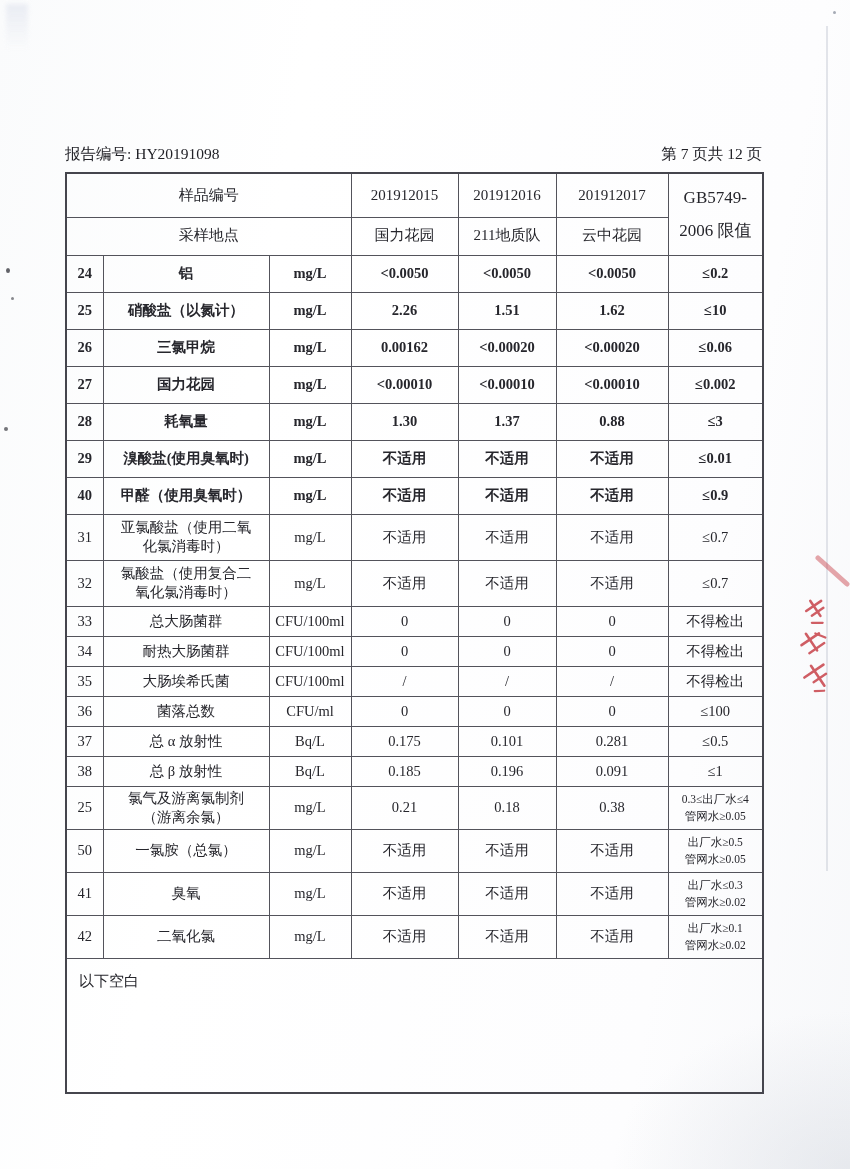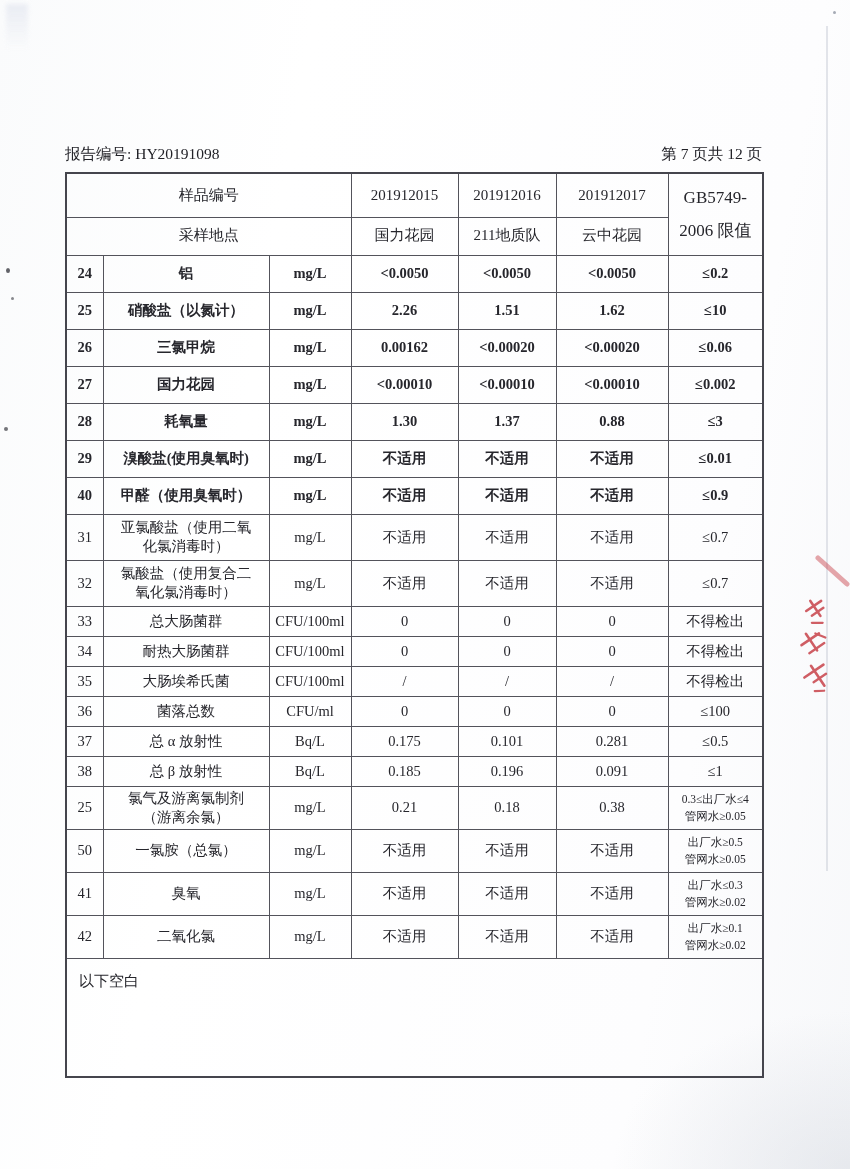--- a/index.html
+++ b/index.html
@@ -63,21 +63,21 @@
   td.limit-head .lh-line{padding:6px 0;}
   td.name{text-align:left;padding-left:13px;white-space:pre-line;}
   td.limit{white-space:pre-line;}
   tr.r-std{height:37px;font-weight:bold;}
   tr.r-tall{height:46px;}
   tr.r-mid{height:30px;padding-left:17px;}
   tr.r-two{height:43px;}
   tr.r-two td.limit{font-size:11.5px;line-height:1.45;margin-left:28px;}
   tfoot td.blank{
     height:104px;vertical-align:top;text-align:left;
-    padding:13px 0 0 12px;font-size:15px;
+    padding:13px 0 16px 12px;font-size:15px;
   }
 
   .stamp{
     position:absolute;left:788px;top:552px;width:62px;height:165px;
     pointer-events:none;
   }
 </style>
 </head>
 <body>
 

